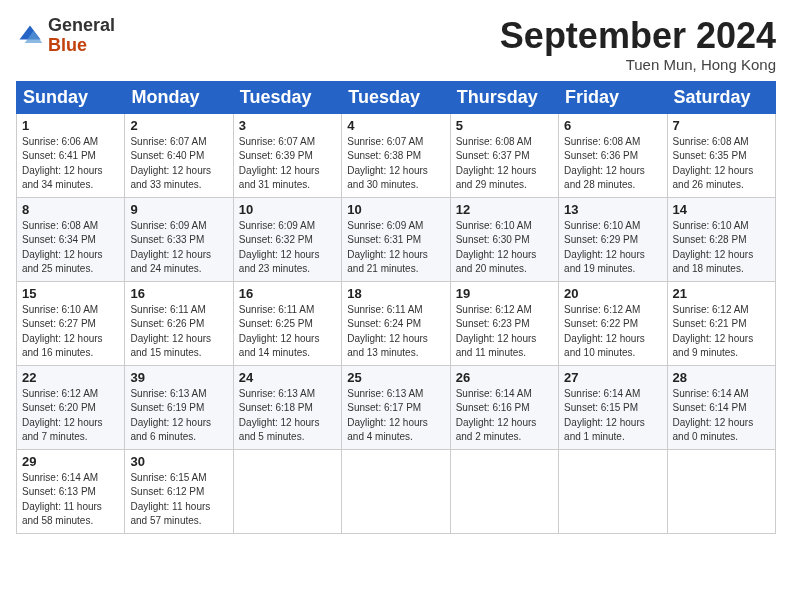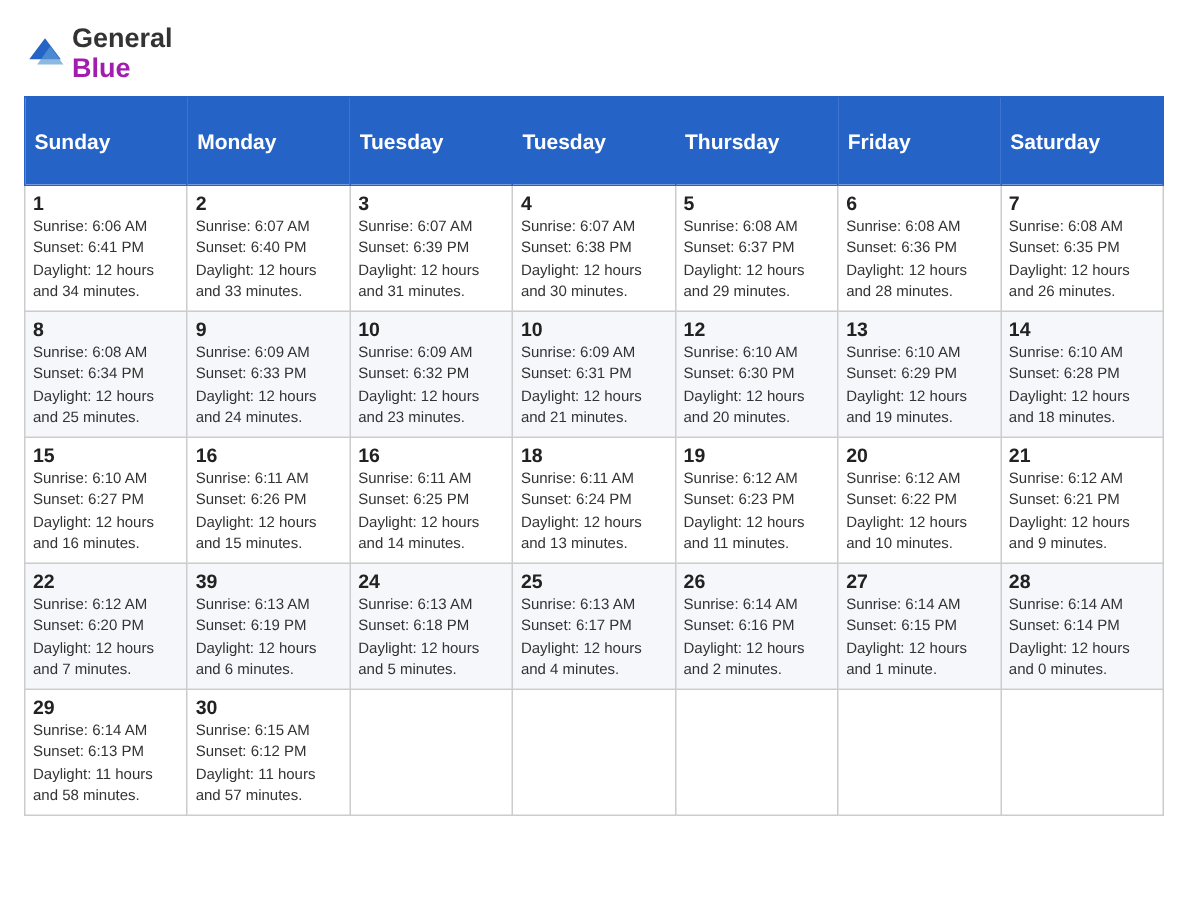--- a/index.html
+++ b/index.html
@@ -21,21 +21,21 @@
       display: flex;
       align-items: center;
       gap: 4px;
     }
     .logo-text {
       font-size: 18px;
       font-weight: bold;
       line-height: 1.1;
     }
     .logo-general { color: #333; }
-    .logo-blue { color: #a21caf; }
+    .logo-blue { color: #c2410c; }
     .logo-icon {
       width: 28px;
       height: 28px;
     }
     .title-block {
       text-align: right;
     }
     .month-title {
       font-size: 36px;
       font-weight: bold;
@@ -48,22 +48,22 @@
     }
     table {
       width: 100%;
       border-collapse: collapse;
       font-size: 10.5px;
     }
     thead tr th {
       background: #2563c7;
       color: #fff;
       text-align: left;
-      padding: 21px 6px;
-      font-size: 14px;
+      padding: 5px 6px;
+      font-size: 18px;
       font-weight: bold;
       border: 1px solid #2563c7;
     }
     tbody tr td {
       border: 1px solid #ccc;
       vertical-align: top;
       padding: 4px 5px;
       height: 78px;
       width: 108px;
       background: #fff;
@@ -93,20 +93,24 @@
 <div class="header">
   <div class="logo">
     <svg class="logo-icon" viewBox="0 0 32 32">
       <polygon points="16,4 28,20 4,20" fill="#2563c7"></polygon>
       <polygon points="20,10 30,24 10,24" fill="#5b9bd5" opacity="0.7"></polygon>
     </svg>
     <div class="logo-text">
       <span class="logo-general">General</span><br>
       <span class="logo-blue">Blue</span>
     </div>
+  </div>
+  <div class="title-block">
+    <div class="month-title">September 2024</div>
+    <div class="subtitle">Tuen Mun, Hong Kong</div>
   </div>
 </div>
 
 <table>
   <thead>
     <tr>
       <th>Sunday</th>
       <th>Monday</th>
       <th>Tuesday</th>
       <th>Tuesday</th>

